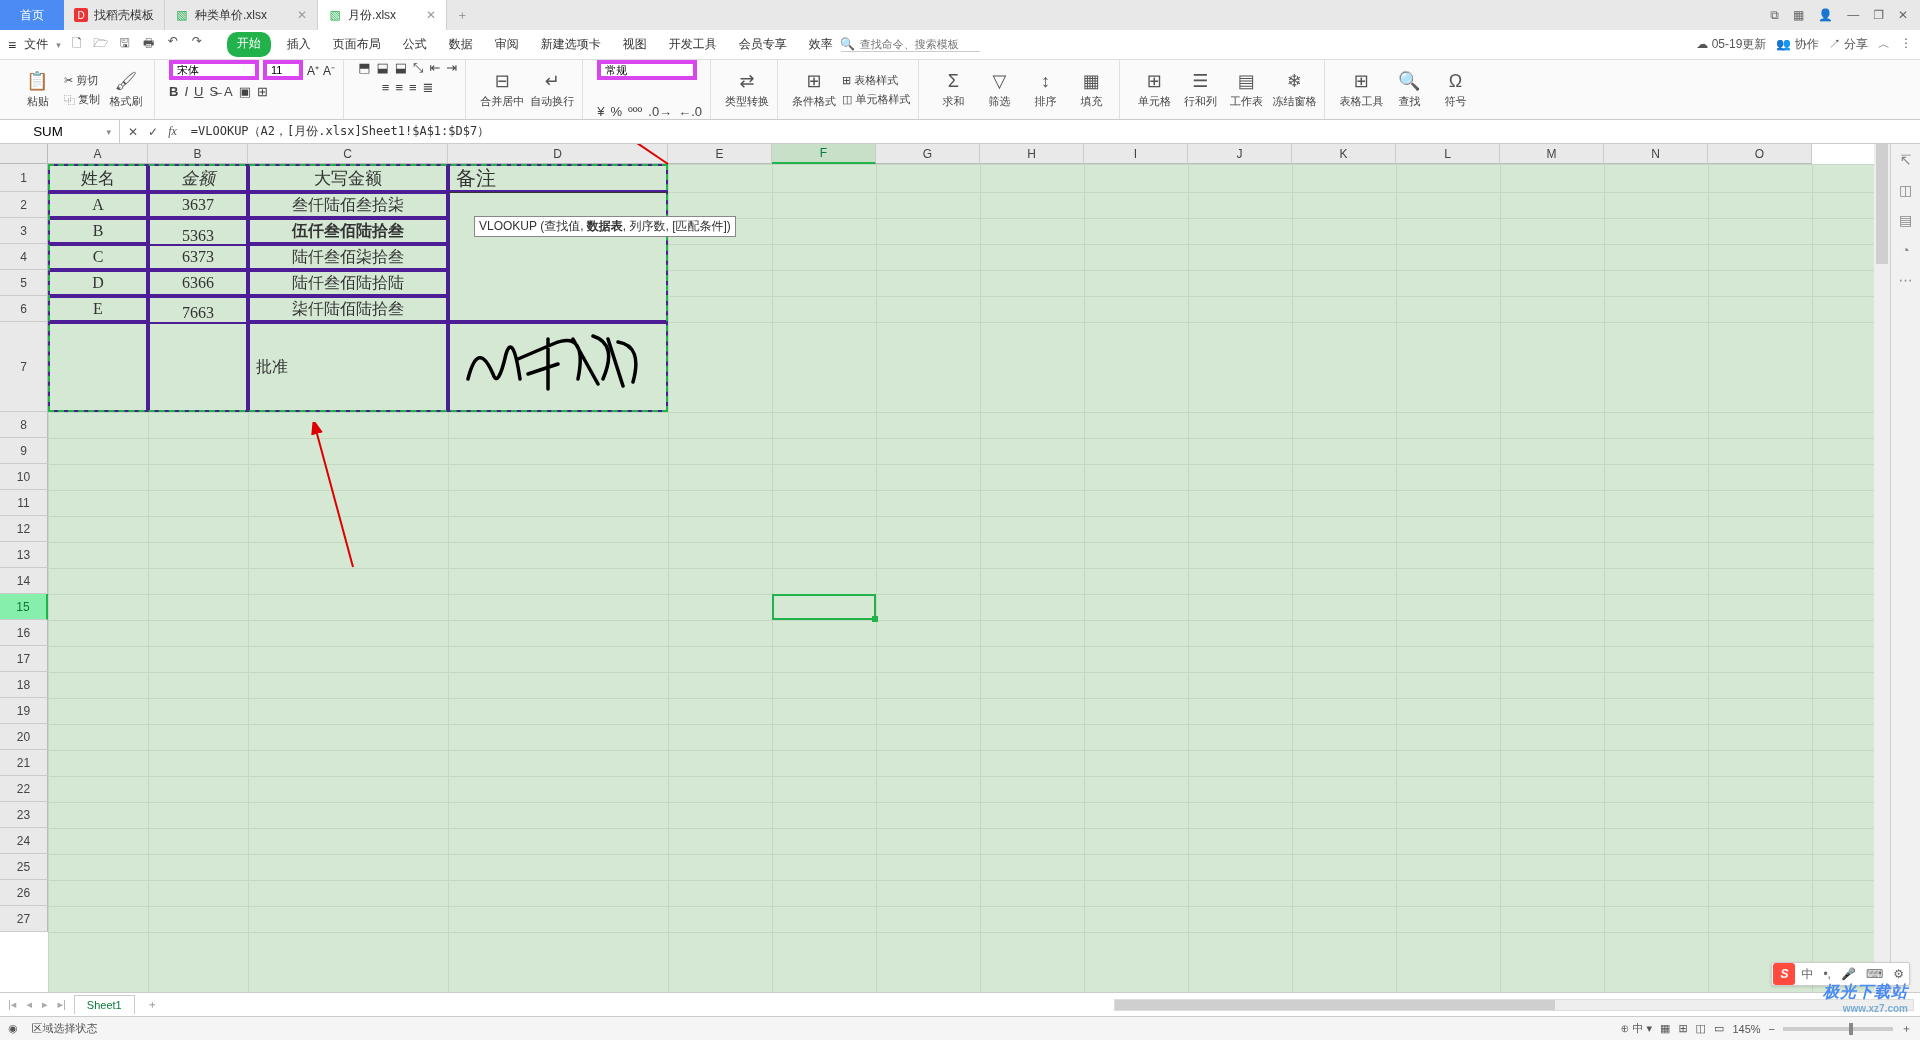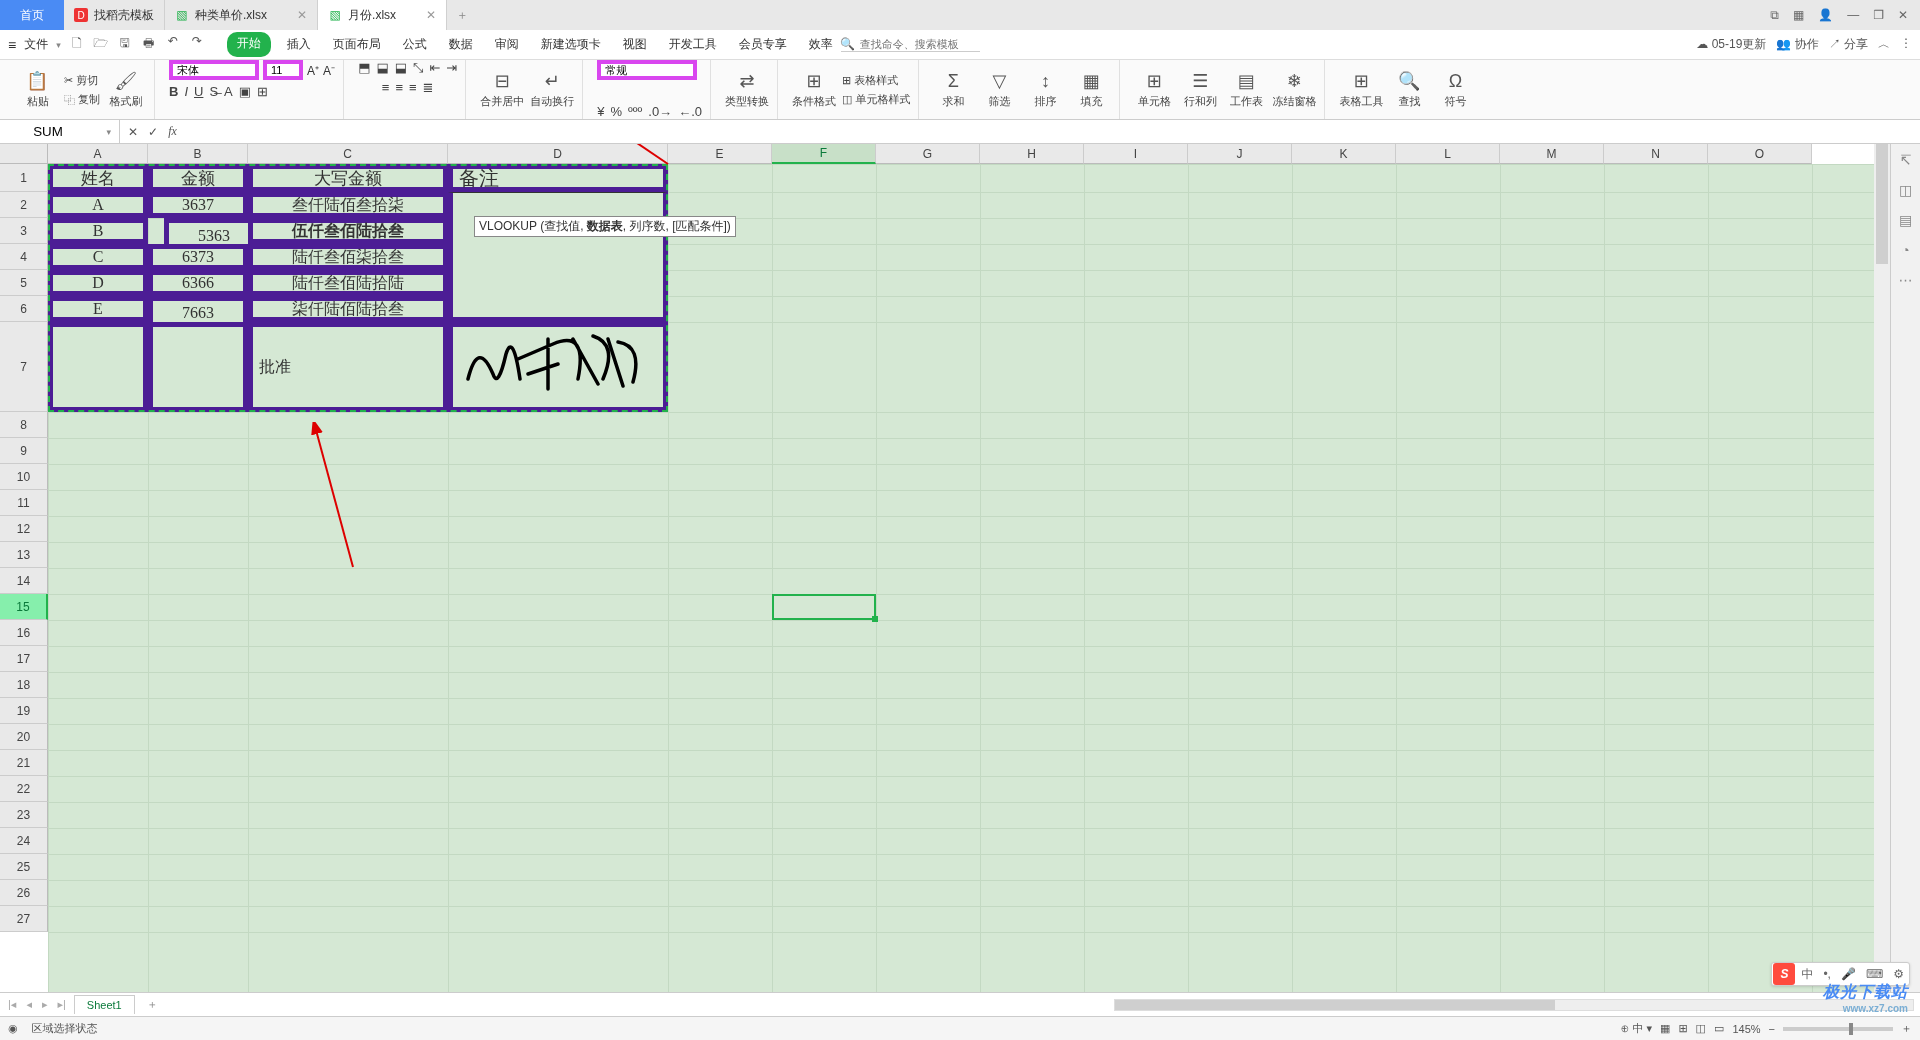--- a/index.html
+++ b/index.html
@@ -47,21 +47,21 @@
 .col-headers { position:absolute; left:48px; top:0; height:20px; display:flex; }
 .col-h { border-right:1px solid #ccc; border-bottom:1px solid #bbb; background:#e9e9e9; display:flex; align-items:center; justify-content:center; font-size:12px; color:#444; }
 .col-h.sel { background:#c8e0c8; color:#0a7a3a; border-bottom:2px solid #22b24c; }
 .row-headers { position:absolute; left:0; top:20px; width:48px; }
 .row-h { border-right:1px solid #bbb; border-bottom:1px solid #ccc; background:#e9e9e9; display:flex; align-items:center; justify-content:center; font-size:12px; color:#444; }
 .row-h.sel { background:#86efac; color:#0a7a3a; border-right:2px solid #22b24c; }
 .grid-bg { position:absolute; left:48px; top:20px; right:0; bottom:0; background:#d5e8d4; }
 .gridlines { position:absolute; inset:0; }
 .vline { position:absolute; top:0; bottom:0; width:1px; background:#c3d9c2; }
 .hline { position:absolute; left:0; right:0; height:1px; background:#c3d9c2; }
-.cell { position:absolute; border:5px solid #4c1d95; display:flex; align-items:center; justify-content:center; font-size:16px; background:#d5e8d4; font-family:"SimSun",serif; }
+.cell { position:absolute; border:2px solid #4c1d95; display:flex; align-items:center; justify-content:center; font-size:16px; background:#d5e8d4; font-family:"SimSun",serif; }
 .cell.header { font-size:17px; }
 .cell.noteh { font-size:20px; justify-content:flex-start; padding-left:6px; }
 .cell.approve { justify-content:flex-start; padding-left:6px; font-size:16px; }
 .marching { position:absolute; border:2px dashed #22b24c; pointer-events:none; }
 .sel-cell { position:absolute; border:2px solid #22b24c; pointer-events:none; }
 .sel-cell::after { content:''; position:absolute; right:-4px; bottom:-4px; width:6px; height:6px; background:#22b24c; }
 .tooltip { position:absolute; border:1px solid #888; background:#fff; font-size:12px; padding:1px 4px; font-family:Consolas,"SimSun"; white-space:nowrap; }
 .tooltip b { font-weight:bold; }
 .signature { position:absolute; }
 .arrow { position:absolute; pointer-events:none; }
@@ -297,20 +297,21 @@
 <div class="formula-row">
   <div class="namebox">
     <input value="SUM" style="">
     <span class="chev">▾</span>
   </div>
   <div class="fx-ctrl">
     <span>✕</span>
     <span>✓</span>
     <span class="fx">fx</span>
   </div>
+  <div class="fx-input">=VLOOKUP（A2，[月份.xlsx]Sheet1!$A$1:$D$7）</div>
 </div>
 
 <div class="sheet-area">
   <div class="sheet" id="sheet">
     <div class="corner"></div>
     <div class="col-headers" id="colh">
         <div class="col-h" style="width: 100px;">A</div>
         <div class="col-h" style="width: 100px;">B</div>
         <div class="col-h" style="width: 200px;">C</div>
         <div class="col-h" style="width: 220px;">D</div>
@@ -398,28 +399,28 @@
           <div class="hline" style="top: 638px;"></div>
           <div class="hline" style="top: 664px;"></div>
           <div class="hline" style="top: 690px;"></div>
           <div class="hline" style="top: 716px;"></div>
           <div class="hline" style="top: 742px;"></div>
           <div class="hline" style="top: 768px;"></div>
         </div>
 
       <div id="cells">
           <div class="cell header" style="left: 0px; top: 0px; width: 100px; height: 28px;">姓名</div>
-          <div class="cell header" style="left: 100px; top: 0px; width: 100px; height: 28px;">金额</div>
+          <div class="cell header" style="left: 100px; top: 0px; width: 100px; height: 28px; font-style: italic;">金额</div>
           <div class="cell header" style="left: 200px; top: 0px; width: 200px; height: 28px;">大写金额</div>
           <div class="cell noteh" style="left: 400px; top: 0px; width: 220px; height: 28px;">备注</div>
           <div class="cell " style="left: 0px; top: 28px; width: 100px; height: 26px;">A</div>
           <div class="cell " style="left: 100px; top: 28px; width: 100px; height: 26px;">3637</div>
           <div class="cell " style="left: 200px; top: 28px; width: 200px; height: 26px;">叁仟陆佰叁拾柒</div>
           <div class="cell " style="left: 0px; top: 54px; width: 100px; height: 26px;">B</div>
-          <div class="cell " style="left: 116px; top: 54px; width: 100px; height: 36px;">5363</div>
+          <div class="cell " style="left: 100px; top: 54px; width: 100px; height: 36px;">5363</div>
           <div class="cell " style="left: 200px; top: 54px; width: 200px; height: 26px; font-weight: bold;">伍仟叁佰陆拾叁</div>
           <div class="cell " style="left: 0px; top: 80px; width: 100px; height: 26px;">C</div>
           <div class="cell " style="left: 100px; top: 80px; width: 100px; height: 26px;">6373</div>
           <div class="cell " style="left: 200px; top: 80px; width: 200px; height: 26px;">陆仟叁佰柒拾叁</div>
           <div class="cell " style="left: 0px; top: 106px; width: 100px; height: 26px;">D</div>
           <div class="cell " style="left: 100px; top: 106px; width: 100px; height: 26px;">6366</div>
           <div class="cell " style="left: 200px; top: 106px; width: 200px; height: 26px;">陆仟叁佰陆拾陆</div>
           <div class="cell " style="left: 0px; top: 132px; width: 100px; height: 26px;">E</div>
           <div class="cell " style="left: 100px; top: 132px; width: 100px; height: 33px;">7663</div>
           <div class="cell " style="left: 200px; top: 132px; width: 200px; height: 26px;">柒仟陆佰陆拾叁</div>

